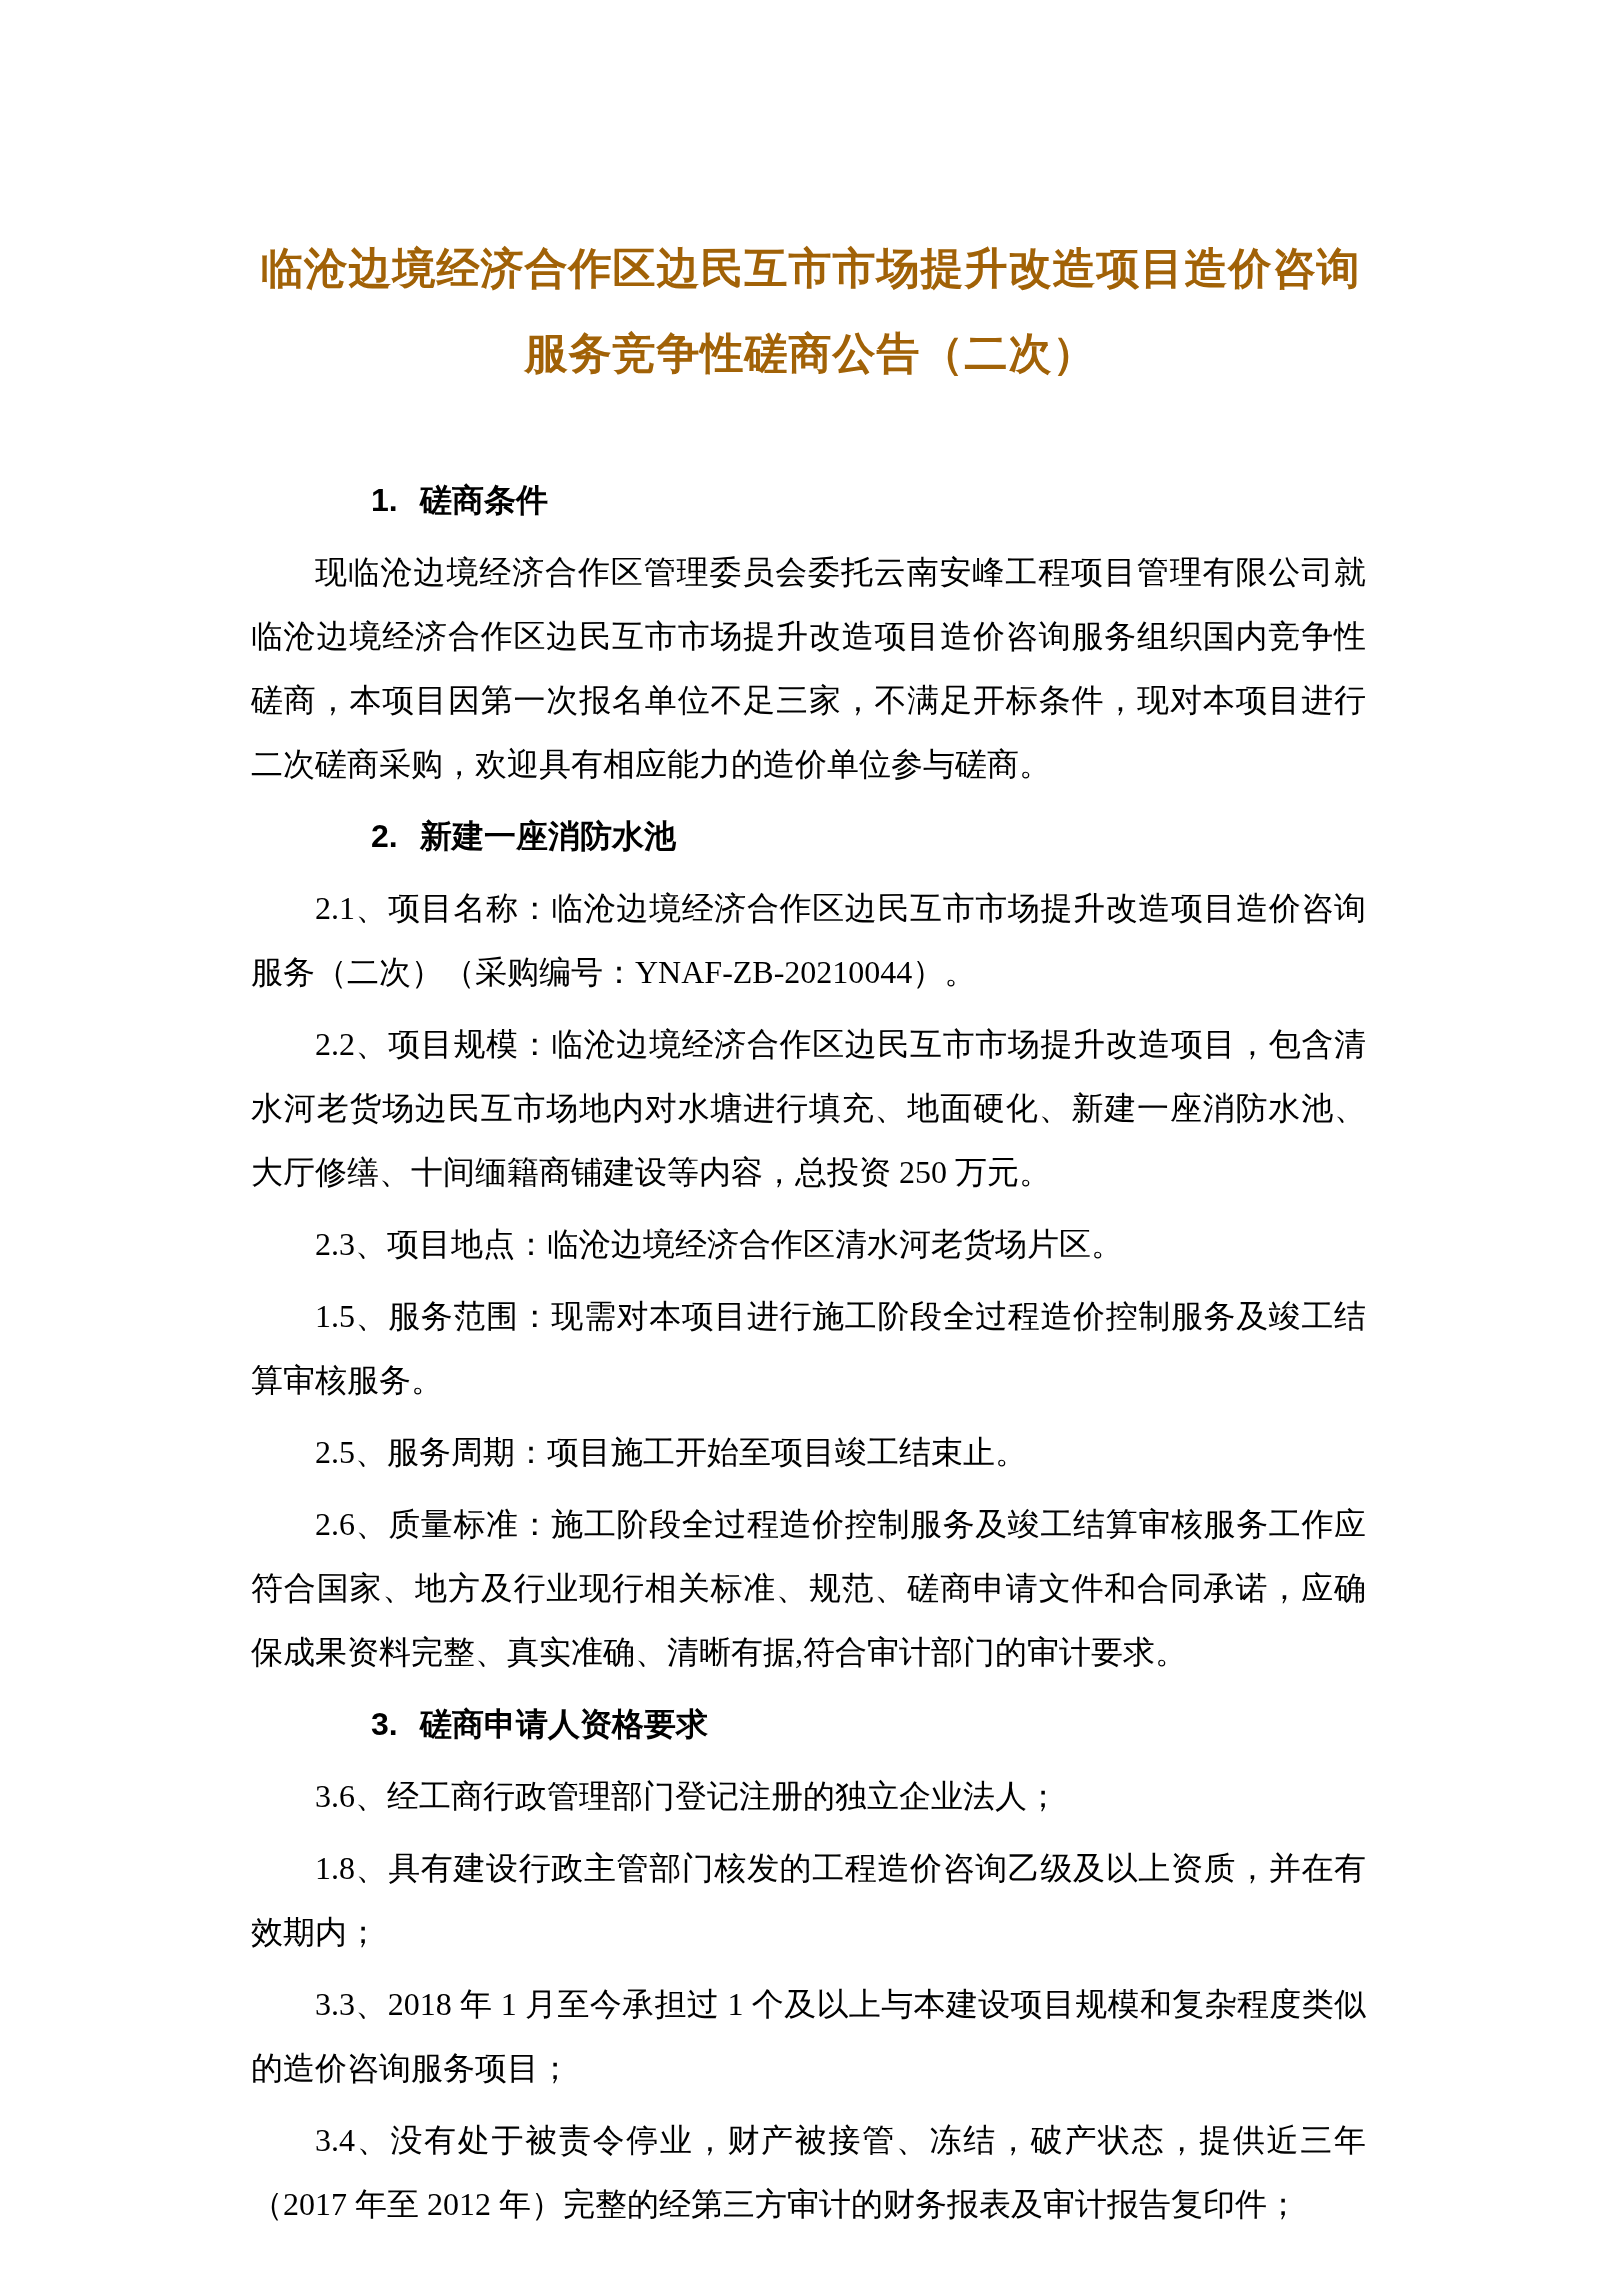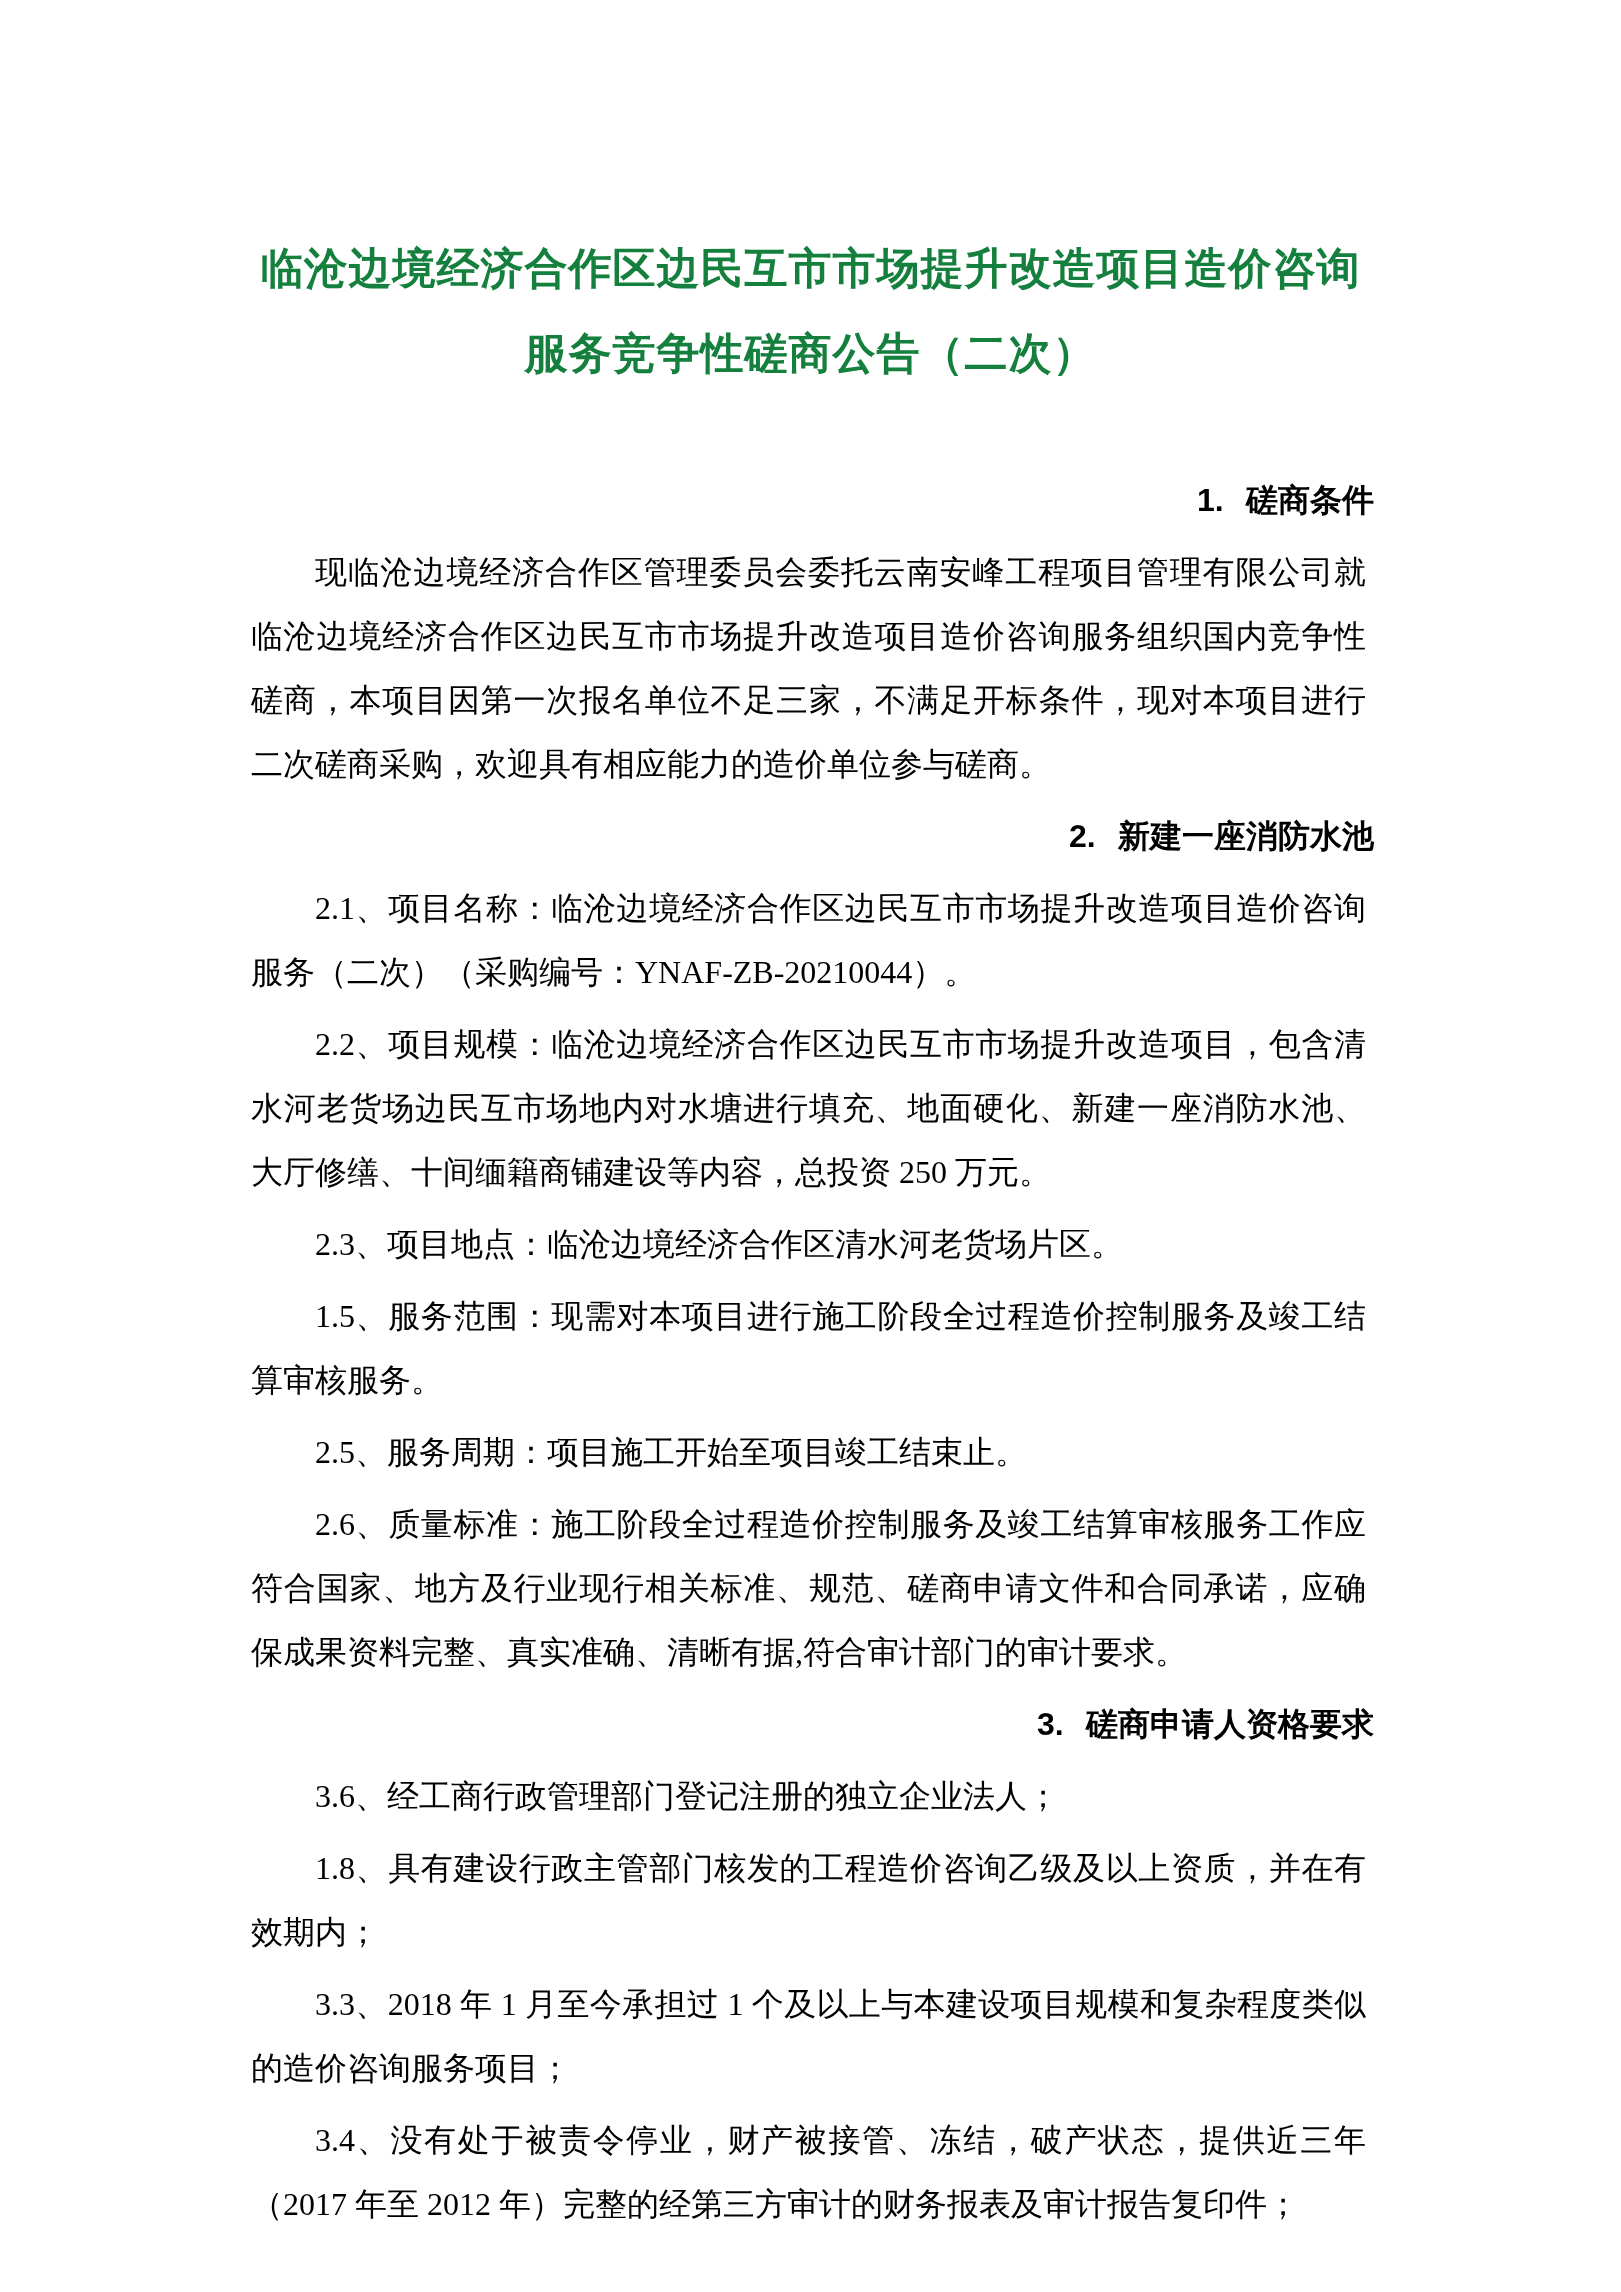--- a/index.html
+++ b/index.html
@@ -21,21 +21,21 @@
     left: 245px;
     right: 245px;
     top: 226px;
     margin: 0;
     text-align: center;
     font-family: "Liberation Sans", "DejaVu Sans", sans-serif;
     font-weight: 700;
     font-size: 43px;
     line-height: 85px;
     letter-spacing: 1px;
-    color: #15803d;
+    color: #a16207;
   }
   .title-line {
     display: block;
   }
   .body-text {
     position: absolute;
     left: 243px;
     right: 247px;
     top: 468px;
     font-size: 32px;
@@ -43,21 +43,21 @@
     text-align: justify;
     color: #000000;
   }
   .sec-heading {
     margin: 0;
     font-size: 32px;
     line-height: 64px;
     font-weight: 700;
     font-family: "Liberation Sans", "DejaVu Sans", sans-serif;
     text-indent: 2em;
-    text-align: right;
+    text-align: left;
   }
   .sec-num {
     display: inline-block;
     margin-right: 0.7em;
   }
   .para {
     margin: 8px;
     text-indent: 2em;
   }
 </style>

